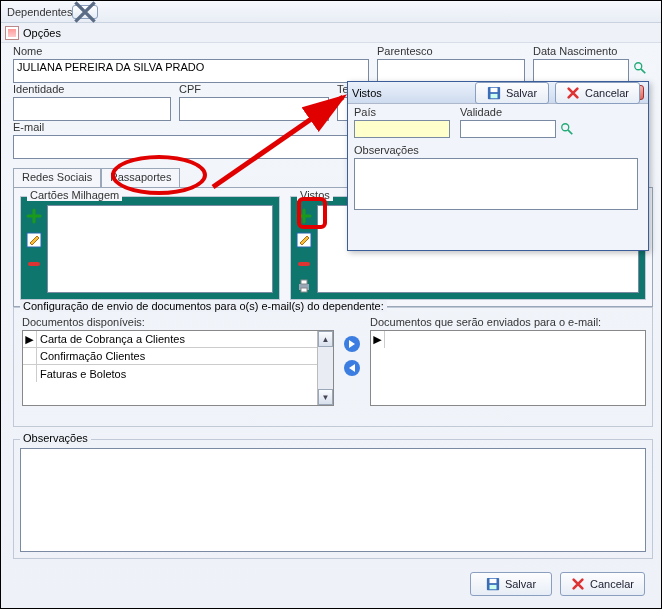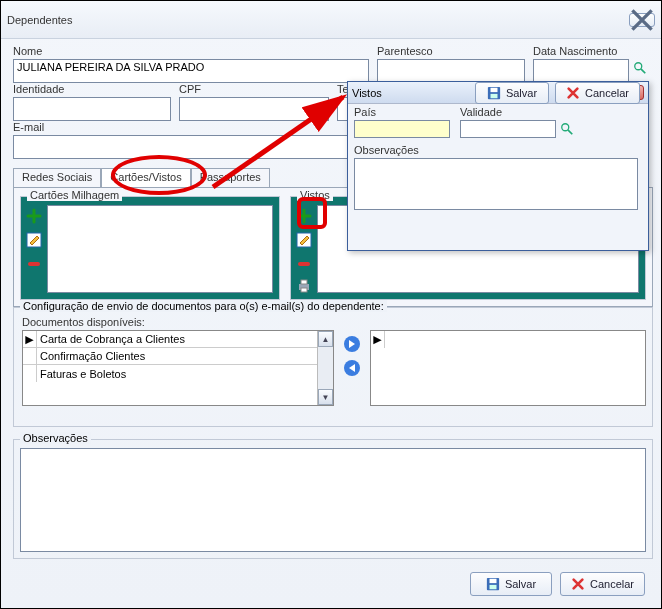--- a/index.html
+++ b/index.html
@@ -2,23 +2,23 @@
 <html><head>
 <meta charset="utf-8">
 <style>
   * { box-sizing: border-box; font-family: Tahoma, Arial, sans-serif; font-size: 11px; }
   body { margin:0; padding:0; background:#fff; }
   .window {
     width:662px; height:609px; border:1px solid #000; position:relative;
     background:linear-gradient(#f3f6fb,#eef2f8);
   }
   .titlebar {
-    height:38px; background:linear-gradient(#f6f9fd,#e8edf5);
+    height:22px; background:linear-gradient(#f6f9fd,#e8edf5);
     border-bottom:1px solid #c9d2df; display:flex; align-items:center;
-    padding:4px 6px; justify-content:space-between;
+    padding:4px 6px; 
   }
   .titlebar .title { color:#333; }
   .title-close {
     width:26px; height:14px; border:1px solid #8a9fbf; border-radius:3px;
     background:linear-gradient(#fdfefe,#e6edf6); display:flex; align-items:center;
     justify-content:center; font-size:9px; color:#556;
   }
   .menubar {
     height:20px; background:#eef2f8; border-bottom:1px solid #d8dee8;
     display:flex; align-items:center; padding:0 4px; gap:4px;
@@ -130,20 +130,24 @@
 
 <div class="window">
   <div class="titlebar">
     <span class="title">Dependentes</span>
     <div class="title-close">
       <svg viewBox="0 0 10 10">
           <path d="M1 1 L9 9 M9 1 L1 9" stroke="#5a6b85" stroke-width="1.4" fill="none"></path>
         </svg>
     </div>
   </div>
+  <div class="menubar">
+    <div class="mico"></div>
+    <span>Opções</span>
+  </div>
 
   <div class="content">
 
     <div class="lbl" style="position:absolute;left:6px;top:0;">Nome</div>
     <div class="field" style="left:6px;top:14px;width:356px;"><span>JULIANA PEREIRA DA SILVA PRADO</span></div>
 
     <div class="lbl" style="position:absolute;left:370px;top:0;">Parentesco</div>
     <div class="field" style="left:370px;top:14px;width:148px;"></div>
 
     <div class="lbl" style="position:absolute;left:526px;top:0;">Data Nascimento</div>
@@ -166,21 +170,20 @@
 
     <div class="lbl" style="position:absolute;left:496px;top:38px;">Celular</div>
     <div class="field" style="left:496px;top:52px;width:146px;"></div>
 
     <div class="lbl" style="position:absolute;left:6px;top:76px;">E-mail</div>
     <div class="field" style="left:6px;top:90px;width:636px;"></div>
 
     <div class="tabs">
       <div class="tabstrip">
         <div class="tab">Redes Sociais</div>
-        <div class="tab active">Cartões/Vistos</div>
         <div class="tab">Passaportes</div>
       </div>
       <div class="tabbody">
 
         <div class="groupbox" style="left:6px;top:8px;width:260px;height:104px;">
           <div class="gcap">Cartões Milhagem</div>
           <div class="iconbtn plus" style="left:4px;top:10px;">
             <svg viewBox="0 0 16 16">
                 <path d="M8 2 v12 M2 8 h12" stroke="#1a9a1a" stroke-width="3" stroke-linecap="round"></path>
               </svg>
@@ -255,20 +258,21 @@
             <circle cx="9" cy="9" r="8" fill="#3b7de0"></circle>
             <path d="M6 5 L12 9 L6 13 Z" fill="#fff"></path>
           </svg>
       </div>
       <div class="bluearrow" style="left:328px;top:50px;">
         <svg viewBox="0 0 18 18">
             <circle cx="9" cy="9" r="8" fill="#3b7de0"></circle>
             <path d="M12 5 L6 9 L12 13 Z" fill="#fff"></path>
           </svg>
       </div>
+      <div class="lbl" style="position:absolute;left:356px;top:8px;">Documentos que serão enviados para o e-mail:</div>
       <div class="doclist" style="left:356px;top:22px;width:276px;height:76px;">
         <div class="docrow" style="border-bottom:none;">
             <div class="rowmark">▶</div>
             <span></span>
           </div>
       </div>
     </div>
 
     <div class="obsbox">
       <div class="gcap">Observações</div>

